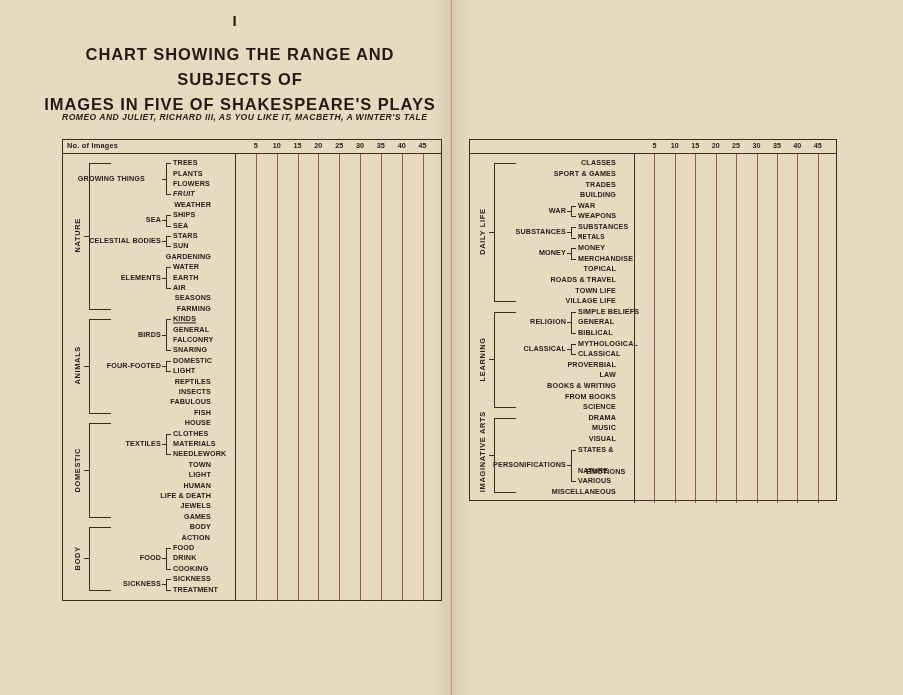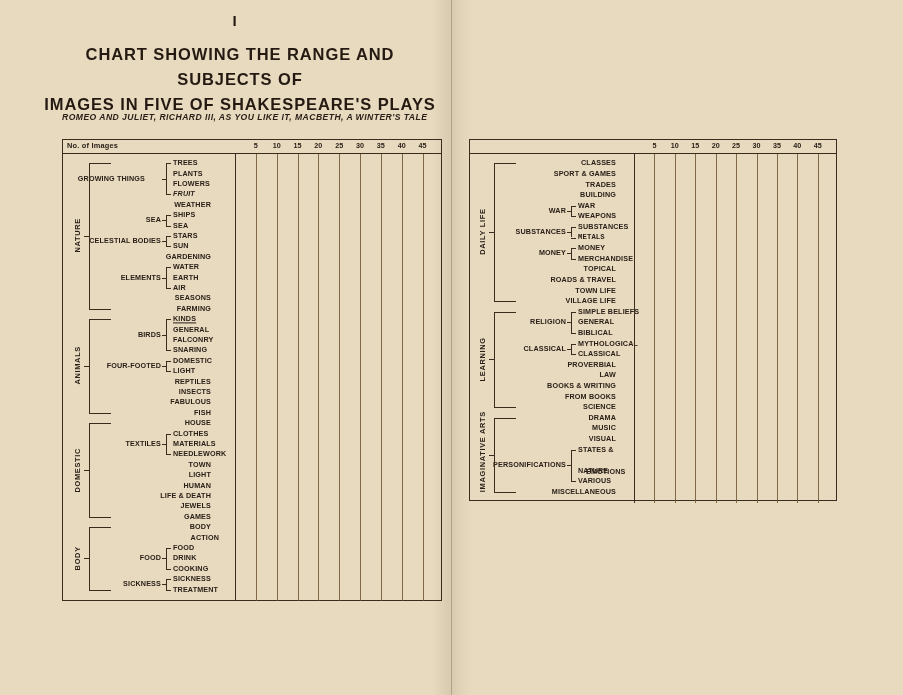--- a/index.html
+++ b/index.html
@@ -141,21 +141,21 @@
         <div class="lbl l" style="top: 279.6px; left: 110px;">CLOTHES</div>
         <div class="lbl l" style="top: 290px; left: 110px;">MATERIALS</div>
         <div class="lbl l" style="top: 300.4px; left: 110px;">NEEDLEWORK</div>
         <div class="lbl r" style="top: 310.8px; left: 148px;">TOWN</div>
         <div class="lbl r" style="top: 321.2px; left: 148px;">LIGHT</div>
         <div class="lbl r" style="top: 331.6px; left: 148px; text-align: right;">HUMAN</div>
         <div class="lbl r" style="top: 342px; left: 148px;">LIFE &amp; DEATH</div>
         <div class="lbl r" style="top: 352.4px; left: 148px;">JEWELS</div>
         <div class="lbl r" style="top: 362.8px; left: 148px;">GAMES</div>
         <div class="lbl r" style="top: 373.2px; left: 148px;">BODY</div>
-        <div class="lbl r" style="top: 383.6px; left: 156px;">ACTION</div>
+        <div class="lbl r" style="top: 383.6px; left: 147px;">ACTION</div>
         <div class="lbl l" style="top: 394px; left: 110px;">FOOD</div>
         <div class="lbl l" style="top: 404.4px; left: 110px;">DRINK</div>
         <div class="lbl l" style="top: 414.8px; left: 110px;">COOKING</div>
         <div class="lbl l" style="top: 425.2px; left: 110px;">SICKNESS</div>
         <div class="lbl l" style="top: 435.6px; left: 110px;">TREATMENT</div>
         <div class="lbl r" style="top: 24.8px; left: 82px;">GROWING THINGS</div>
         <div class="stroke v" style="left: 103px; top: 9.2px; height: 31.2px;"></div>
         <div class="stroke h" style="top: 9.2px; left: 103px; width: 5px;"></div>
         <div class="stroke h" style="top: 40.4px; left: 103px; width: 5px;"></div>
         <div class="stroke h" style="top: 24.8px; left: 99px; width: 4px;"></div>

